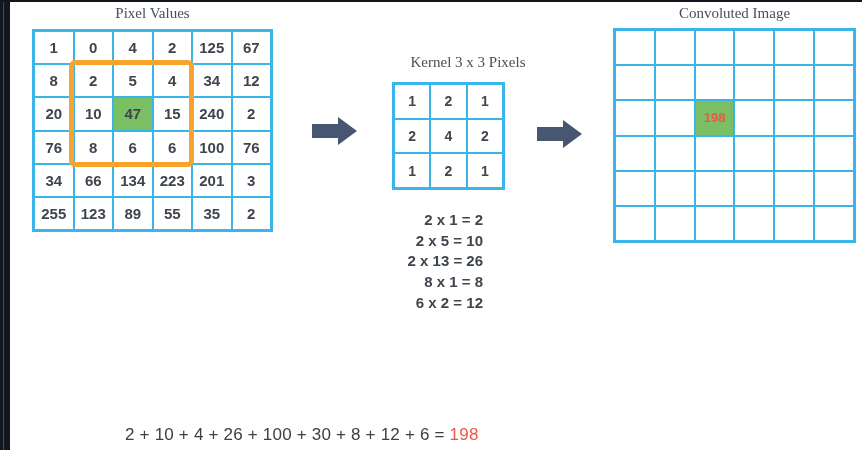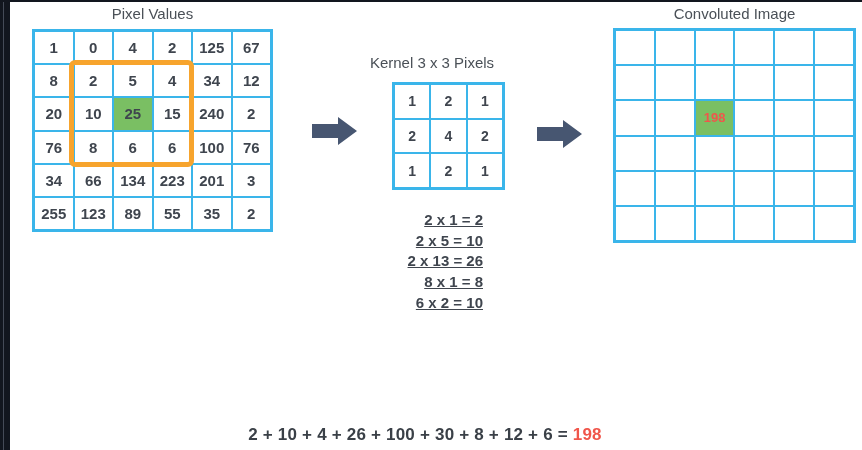--- a/index.html
+++ b/index.html
@@ -4,23 +4,23 @@
 <style>
   html,body{margin:0;padding:0;}
   body{
     width:862px;height:450px;position:relative;background:#ffffff;
     font-family:"Liberation Sans",sans-serif;overflow:hidden;
   }
   .edge-left{position:absolute;left:0;top:0;width:10px;height:450px;background:var(--frame,#12161f);}
   .edge-line{position:absolute;left:3px;top:0;width:1px;height:100%;background:#454b58;}
   .edge-top{position:absolute;left:0;top:0;width:862px;height:2px;background:var(--frame,#12161f);}
 
-  .title{position:absolute;font-size:15px;color:#4a5057;text-align:center;white-space:nowrap;}
+  .title{position:absolute;font-size:15px;color:#4a5057;text-align:center;white-space:nowrap;font-family:Liberation Serif, serif;}
   .t-pixel{left:32px;top:5px;width:241px;}
-  .t-kernel{left:332px;top:54px;width:200px;}
+  .t-kernel{left:368px;top:54px;width:200px;}
   .t-conv{left:613px;top:5px;width:243px;}
 
   .grid{
     position:absolute;display:grid;background:#fff;box-sizing:border-box;
     border:2px solid var(--blue,#3ab5ea);
   }
   .grid .cell{
     border:1px solid var(--blue,#3ab5ea);
     display:flex;align-items:center;justify-content:center;
     font-weight:700;color:var(--dark,#3f454e);
@@ -39,26 +39,26 @@
     border:5px solid var(--orange,#f7a42d);border-radius:6px;box-sizing:border-box;
     pointer-events:none;
   }
 
   .arrow{position:absolute;color:var(--arrow,#475671);}
   .arrow-1{left:312px;top:116px;}
   .arrow-2{left:537px;top:119px;}
 
   .steps{
     position:absolute;left:330px;top:210px;width:153px;text-align:right;
-    font-size:15px;font-weight:600;color:var(--dark,#3f454e);line-height:20.7px;text-decoration:underline;
+    font-size:15px;font-weight:600;color:var(--dark,#3f454e);line-height:20.7px;
   }
 
   .equation{
-    position:absolute;left:125px;top:425px;width:600px;text-align:center;
-    font-size:17px;font-weight:700;color:#3a4047;letter-spacing:.2px;white-space:nowrap;
+    position:absolute;left:125px;top:425px;width:600px;
+    font-size:17px;font-weight:400;color:#3a4047;letter-spacing:.2px;white-space:nowrap;
   }
   .equation .red{color:var(--red,#f0564b);}
 </style>
 </head>
 <body>
 
 <div>
 
   <div class="edge-left">
     <div class="edge-line"></div>
@@ -74,21 +74,21 @@
       <div class="cell">125</div>
       <div class="cell">67</div>
       <div class="cell">8</div>
       <div class="cell">2</div>
       <div class="cell">5</div>
       <div class="cell">4</div>
       <div class="cell">34</div>
       <div class="cell">12</div>
       <div class="cell">20</div>
       <div class="cell">10</div>
-      <div class="cell green">25</div>
+      <div class="cell green">47</div>
       <div class="cell">15</div>
       <div class="cell">240</div>
       <div class="cell">2</div>
       <div class="cell">76</div>
       <div class="cell">8</div>
       <div class="cell">6</div>
       <div class="cell">6</div>
       <div class="cell">100</div>
       <div class="cell">76</div>
       <div class="cell">34</div>
@@ -121,21 +121,21 @@
       <div class="cell">1</div>
       <div class="cell">2</div>
       <div class="cell">1</div>
     </div>
 
   <div class="steps">
       <div class="step">2 x 1 = 2</div>
       <div class="step">2 x 5 = 10</div>
       <div class="step">2 x 13 = 26</div>
       <div class="step">8 x 1 = 8</div>
-      <div class="step">6 x 2 = 10</div>
+      <div class="step">6 x 2 = 12</div>
     </div>
 
   <svg class="arrow arrow-2" width="46" height="30" viewBox="0 0 46 30">
     <path d="M0 8h26V1l19 14-19 14v-7H0z" fill="currentColor"></path>
   </svg>
 
   <div class="title t-conv">Convoluted Image</div>
   <div class="grid conv">
       <div class="cell"></div>
       <div class="cell"></div>

